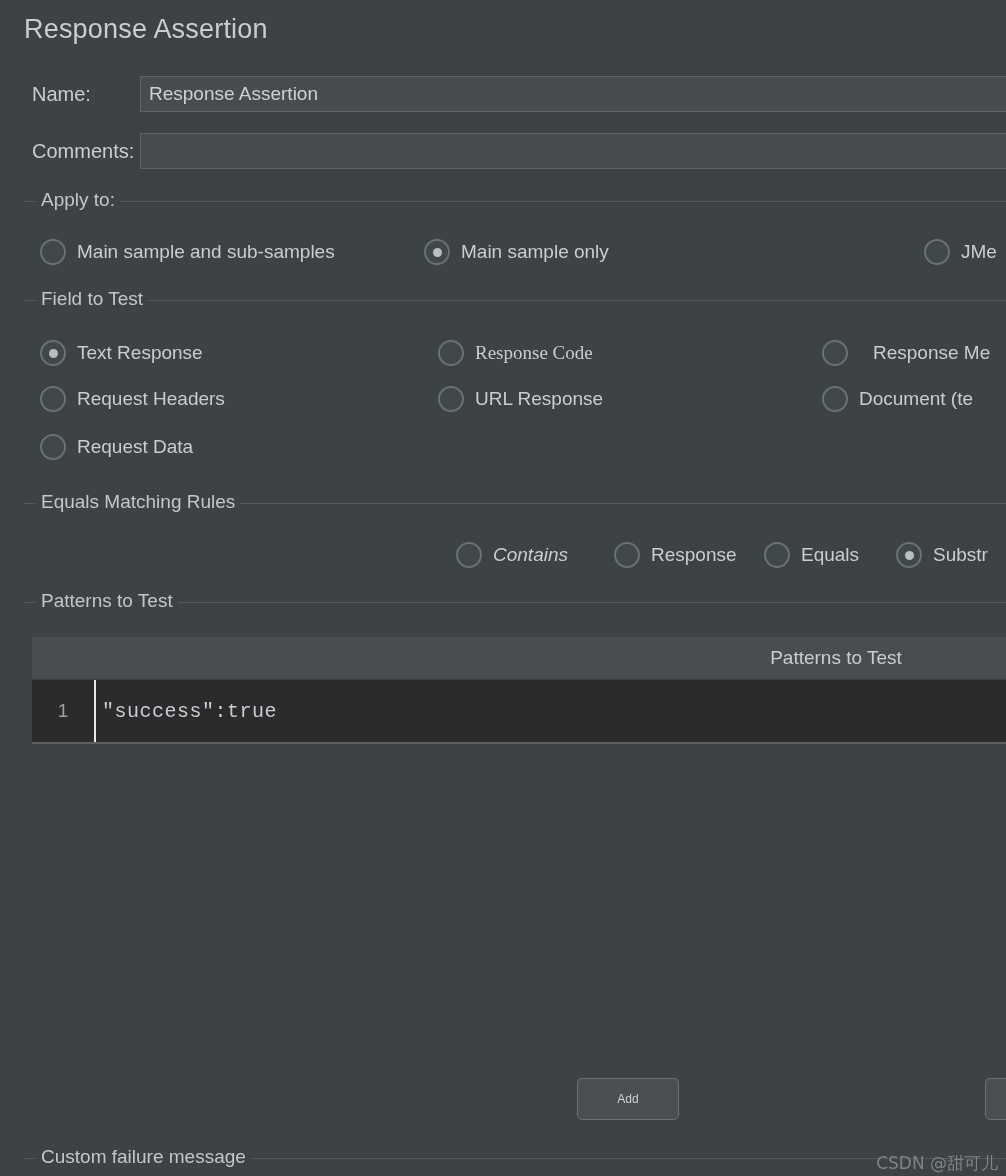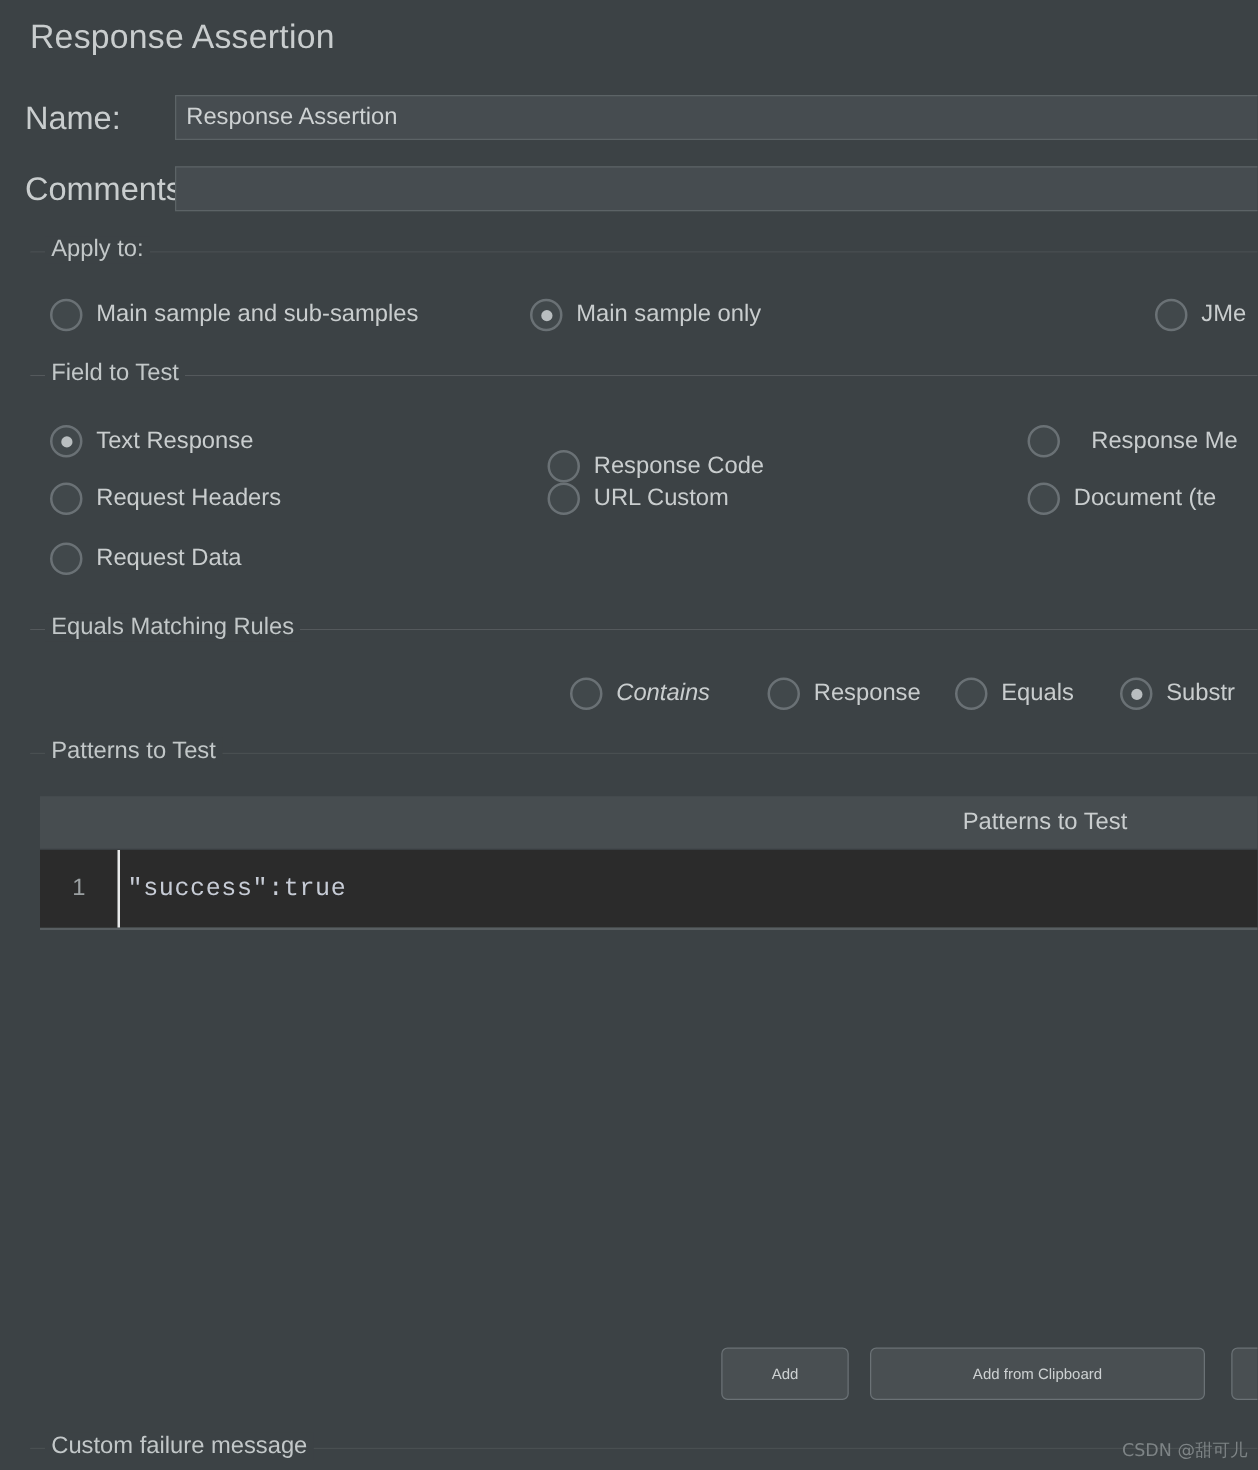--- a/index.html
+++ b/index.html
@@ -24,22 +24,22 @@
     font-size: 27px;
     color: #c9cdce;
     letter-spacing: 0.2px;
     white-space: nowrap;
   }
 
   
   .field-row { position: absolute; left: 0; display: flex; align-items: center; }
   .field-label {
     width: 140px;
-    padding-left: 20px;
-    font-size: 26px;
+    padding-left: 32px;
+    font-size: 20px;
     color: #c9cdce;
     white-space: nowrap;
   }
   .text-input {
     height: 36px;
     background: #464c50;
     border: 1px solid #5c6366;
     color: #cdd1d2;
     font-size: 19px;
     font-family: "Liberation Sans", sans-serif;
@@ -175,21 +175,21 @@
     align-items: center;
     justify-content: center;
     cursor: default;
     white-space: nowrap;
   }
 
   
   .watermark {
     position: absolute;
     right: 8px; top: 1152px;
-    font-size: 14px;
+    font-size: 17px;
     color: #7e8486;
     white-space: nowrap;
     font-family: "DejaVu Sans", sans-serif;
     text-align: right;
   }
 </style>
 </head>
 <body>
 
 <div id="root">
@@ -224,36 +224,36 @@
   </div>
 
   <div class="group topline" style="left:24px; top:300px; width:1000px; height:172px;">
     <div class="group-title">Field to Test</div>
   </div>
 
   <div class="radio-item" style="left:40px; top:340px;">
     <span class="radio checked"></span>
     <span class="radio-label">Text Response</span>
   </div>
-  <div class="radio-item" style="left:438px; top:360px;">
+  <div class="radio-item" style="left:438px; top:340px;font-family:Liberation Serif, serif;">
     <span class="radio"></span>
     <span class="radio-label">Response Code</span>
   </div>
   <div class="radio-item" style="left:822px; top:340px;gap:14px;">
     <span class="radio"></span>
     <span class="radio-label">Response Me</span>
   </div>
 
   <div class="radio-item" style="left:40px; top:386px;">
     <span class="radio"></span>
     <span class="radio-label">Request Headers</span>
   </div>
   <div class="radio-item" style="left:438px; top:386px;">
     <span class="radio"></span>
-    <span class="radio-label">URL Custom</span>
+    <span class="radio-label">URL Response</span>
   </div>
   <div class="radio-item" style="left:822px; top:386px;">
     <span class="radio"></span>
     <span class="radio-label">Document (te</span>
   </div>
 
   <div class="radio-item" style="left:40px; top:434px;">
     <span class="radio"></span>
     <span class="radio-label">Request Data</span>
   </div>
@@ -288,21 +288,20 @@
       <span class="tbl-header-label">Patterns to Test</span>
     </div>
     <div class="tbl-row">
       <div class="tbl-rownum">1</div>
       <div class="tbl-cell">"success":true</div>
     </div>
     <div class="tbl-bottom-rule"></div>
   </div>
 
   <div class="btn" style="left:577px; top:1078px; width:102px;">Add</div>
-  <div class="btn" style="left:696px; top:1078px; width:268px;">Add from Clipboard</div>
   <div class="btn" style="left:985px; top:1078px; width:120px;"></div>
 
   <div class="group topline" style="left:24px; top:1158px; width:1000px; height:40px;">
     <div class="group-title">Custom failure message</div>
   </div>
 
   <div class="watermark">CSDN @甜可儿</div>
 
 </div>
 

